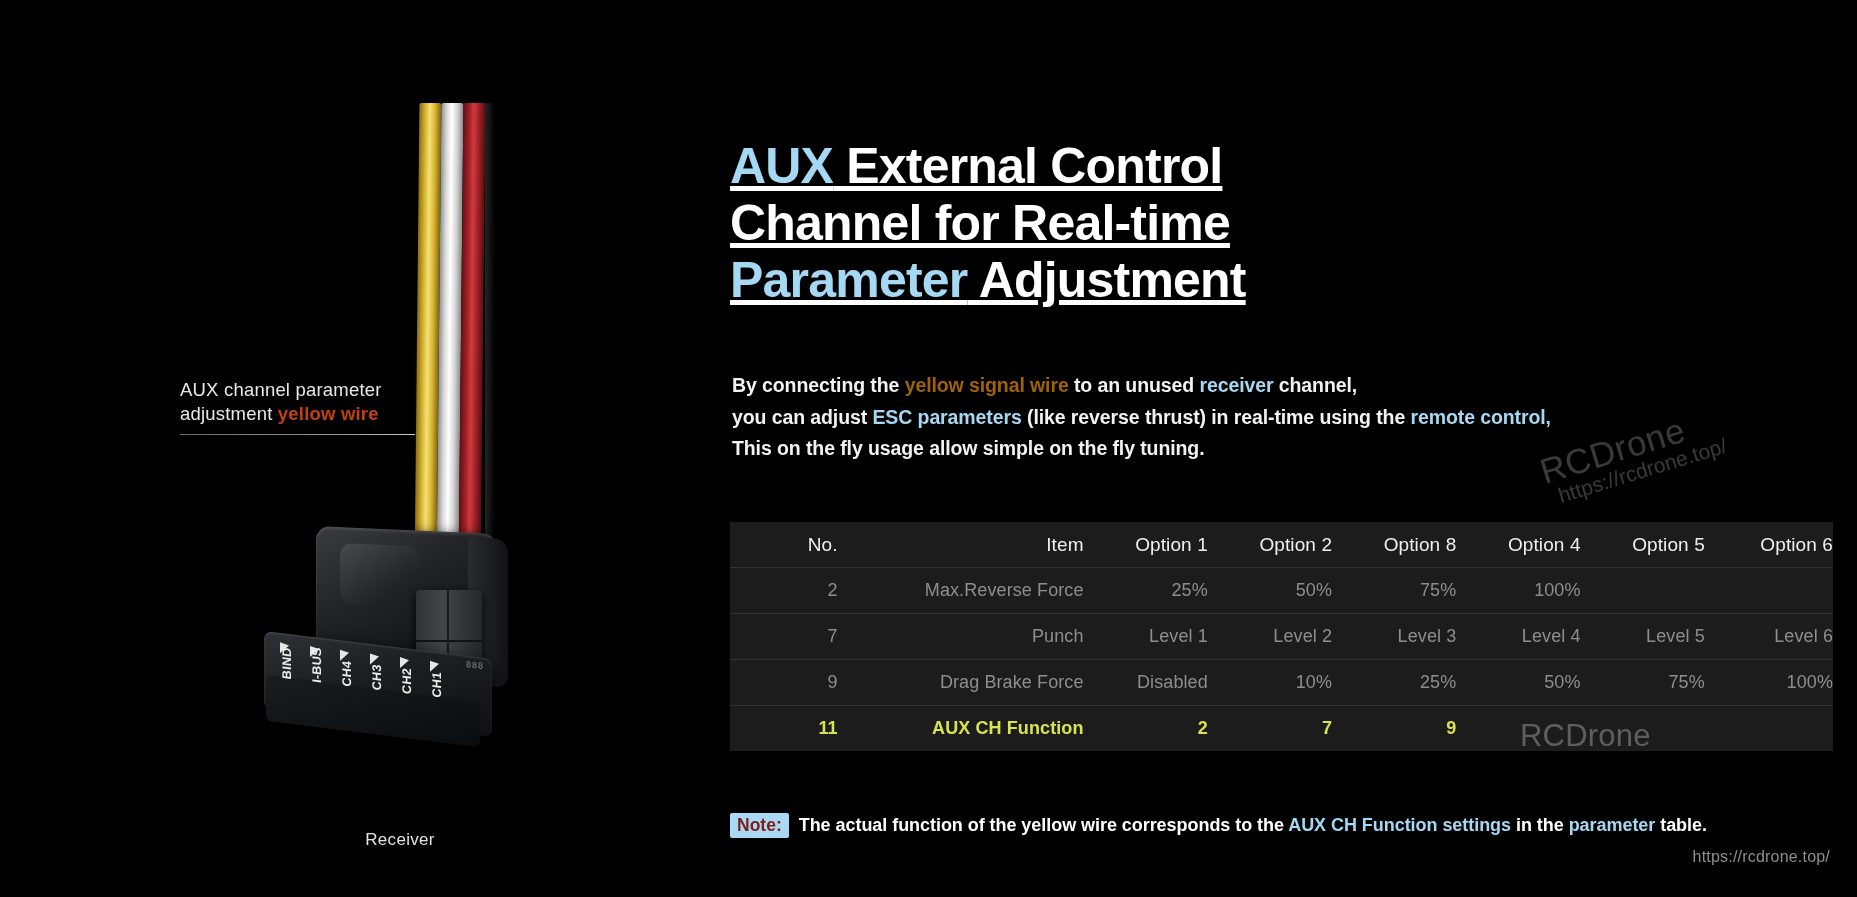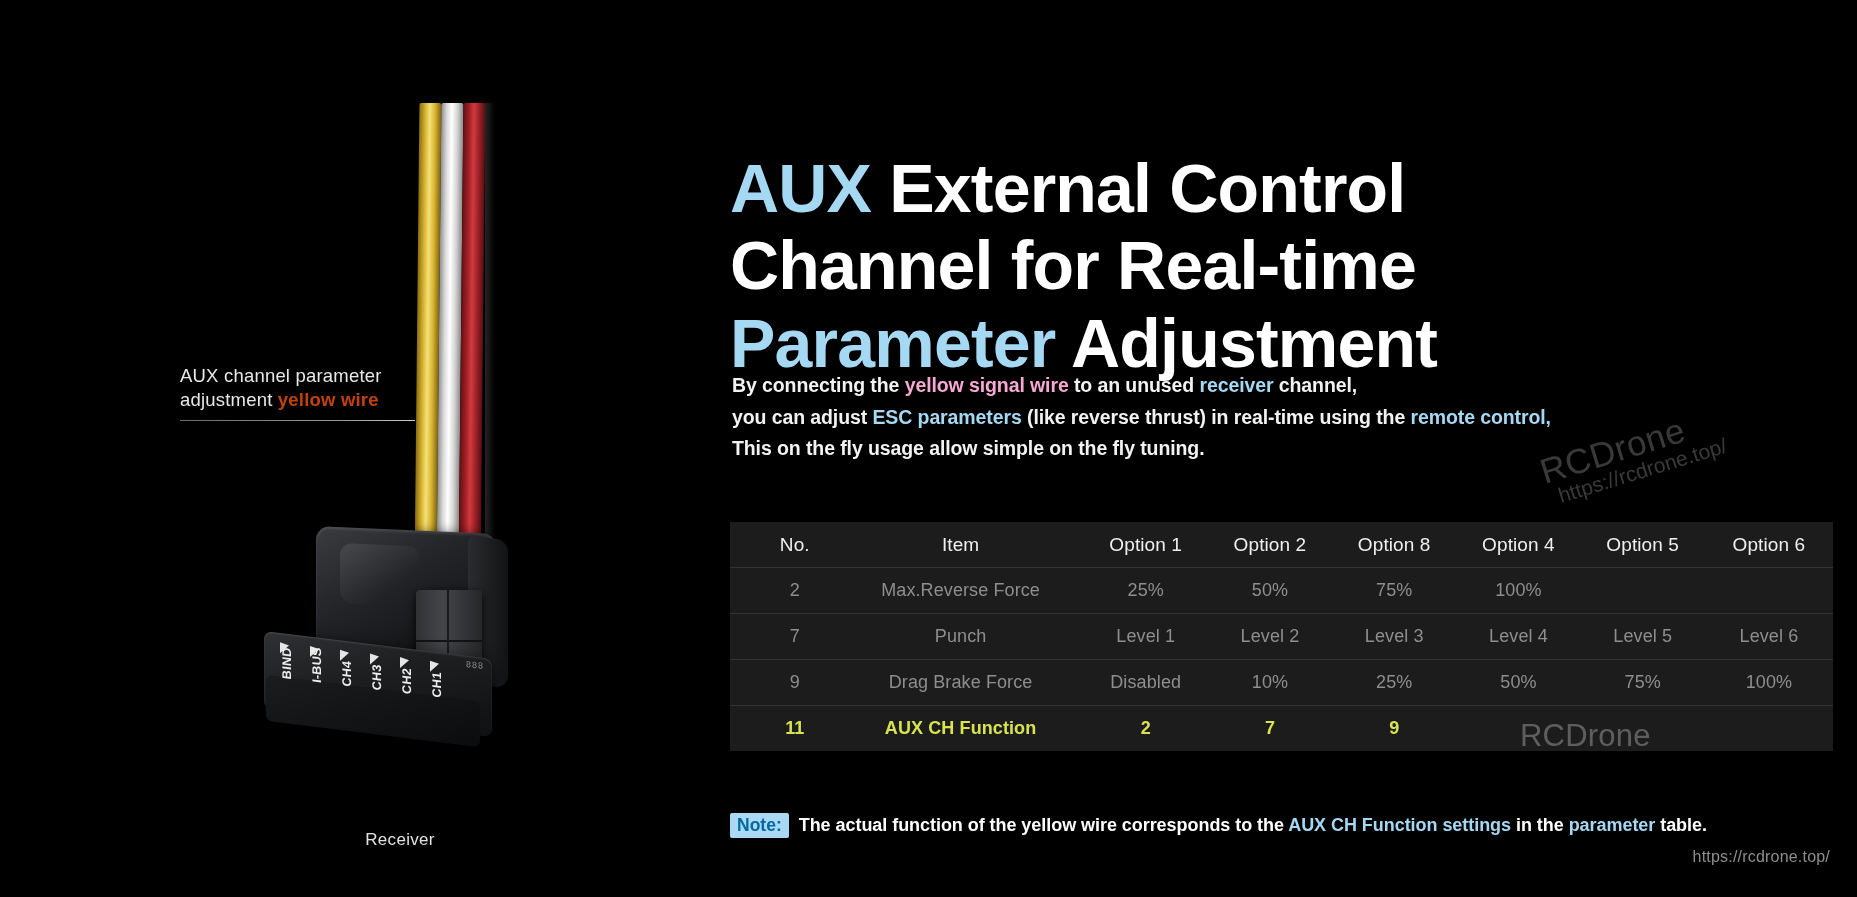--- a/index.html
+++ b/index.html
@@ -65,21 +65,21 @@
     top: 103px;
     width: 10px;
     height: 465px;
     background: linear-gradient(to right, rgba(40,40,40,.9), rgba(0,0,0,0));
   }
 
   
   .callout {
     position: absolute;
     left: 180px;
-    top: 364px;
+    top: 378px;
     width: 240px;
   }
   .callout-line1, .callout-line2 {
     font-size: 18.5px;
     color: #e8e8e8;
     letter-spacing: .2px;
     line-height: 1.32;
     white-space: nowrap;
   }
   .callout .hl-yellow { color: #c2410c; font-weight: bold; }
@@ -240,40 +240,41 @@
     top: 0;
     width: 1127px;
     height: 897px;
   }
 
   .headline {
     position: absolute;
     left: 0px;
     top: 104px;
     width: 1110px;
-    font-size: 68px;
+    font-size: 50px;
     line-height: 1.14;
     font-weight: bold;
     letter-spacing: -0.8px;
     color: #ffffff;
+    text-decoration: underline;
   }
   .headline .accent { color: #a5d8f3; }
 
   .lede {
     position: absolute;
     left: 2px;
     top: 370px;
     width: 1110px;
     font-size: 19.5px;
     font-weight: bold;
     line-height: 1.62;
     color: #f2f2f2;
     letter-spacing: -0.1px;
   }
-  .lede .hl-yellow { color: #f9a8d4; }
+  .lede .hl-yellow { color: #a16207; }
   .lede .hl-blue { color: #a5d8f3; }
 
   
   .wm-rot {
     position: absolute;
     left: 810px;
     top: 425px;
     transform: rotate(-17deg);
     color: rgba(190,190,190,.30);
     pointer-events: none;
@@ -286,21 +287,21 @@
   .param-table {
     position: absolute;
     left: 0px;
     top: 522px;
     width: 1103px;
     background: #1c1c1c;
     border-collapse: collapse;
     table-layout: fixed;
   }
   .param-table td, .param-table th {
-    text-align: center;
+    text-align: right;
     padding: 0;
     height: 45px;
     vertical-align: middle;
     font-weight: normal;
     border-bottom: 1px solid #343434;
   }
   .param-table thead th {
     color: #efefef;
     font-size: 19px;
     letter-spacing: .1px;
@@ -333,21 +334,21 @@
     left: 0px;
     top: 813px;
     display: flex;
     align-items: center;
     gap: 10px;
     font-size: 18px;
     font-weight: bold;
   }
   .note-badge {
     background: #a9d9f3;
-    color: #0369a1;
+    color: #7f1d1d;
     padding: 2px 7px 3px 7px;
     border-radius: 2px;
     font-size: 17.5px;
     font-weight: bold;
     line-height: 1.15;
   }
   .note-text { color: #ffffff; letter-spacing: -0.05px; }
   .note-text .hl-blue { color: #a5d8f3; }
 
   .footer-url {

